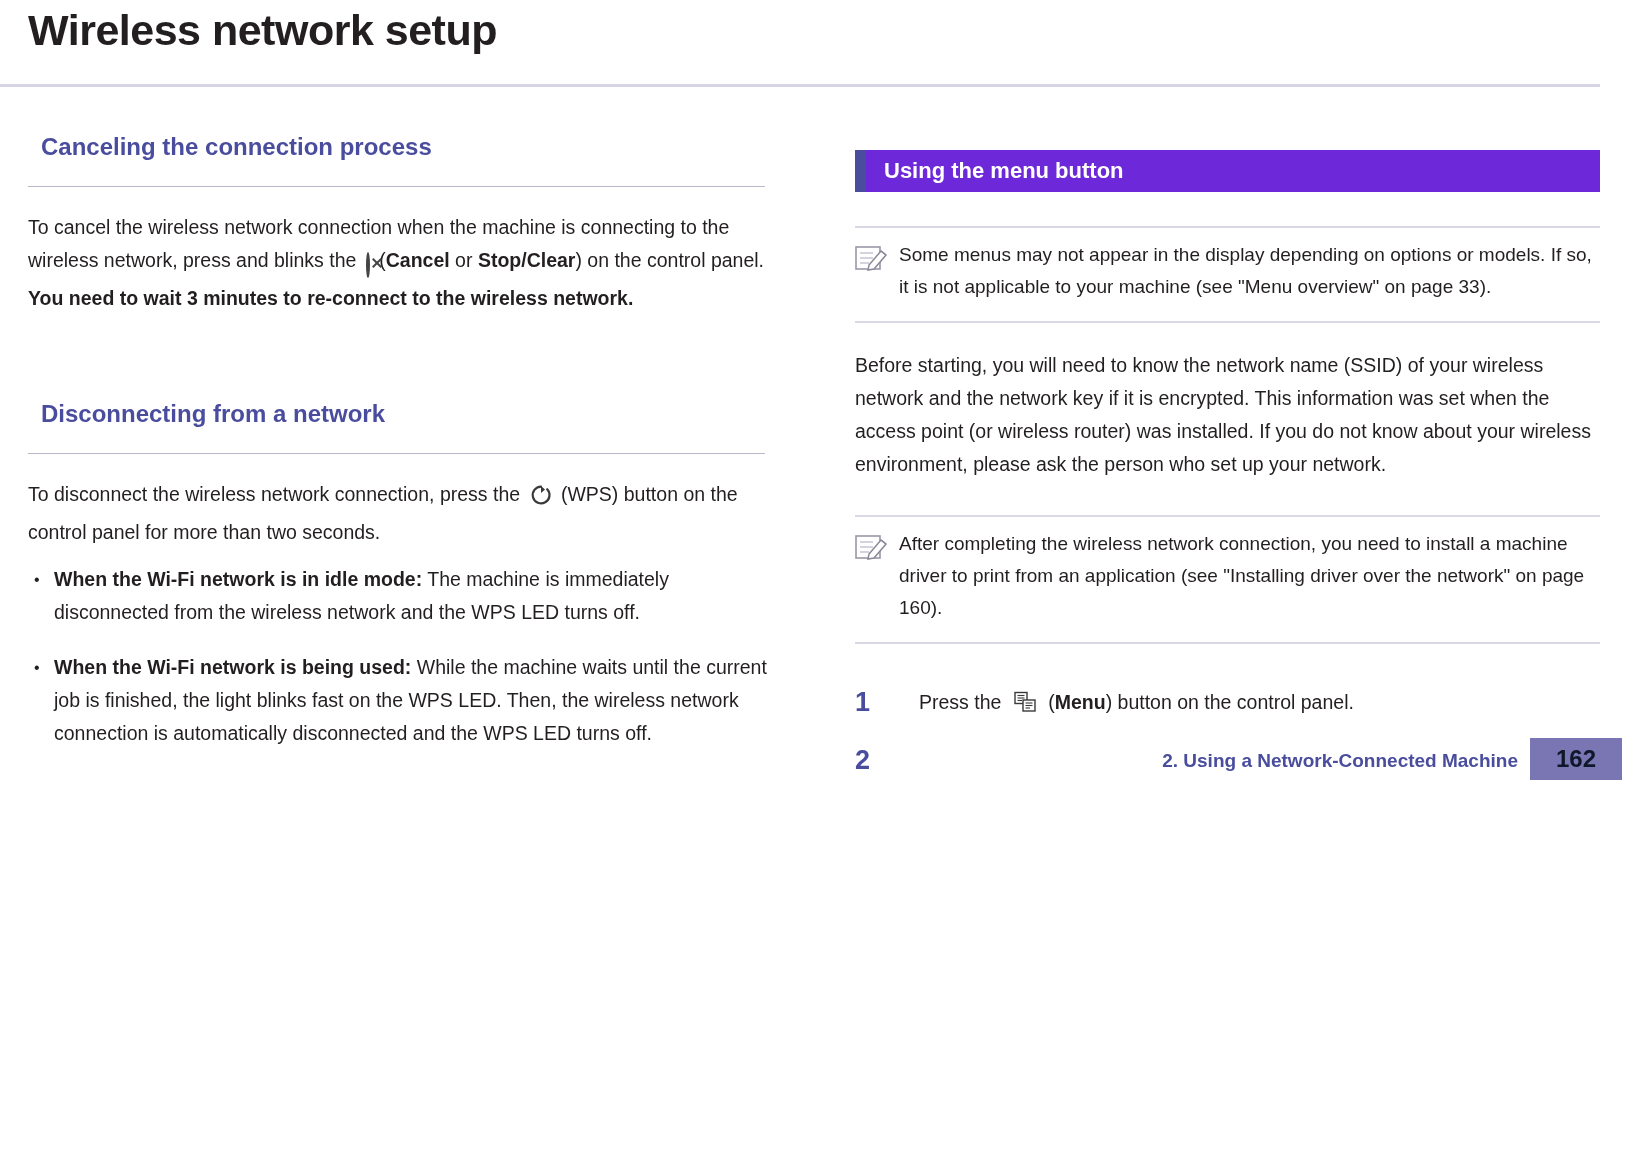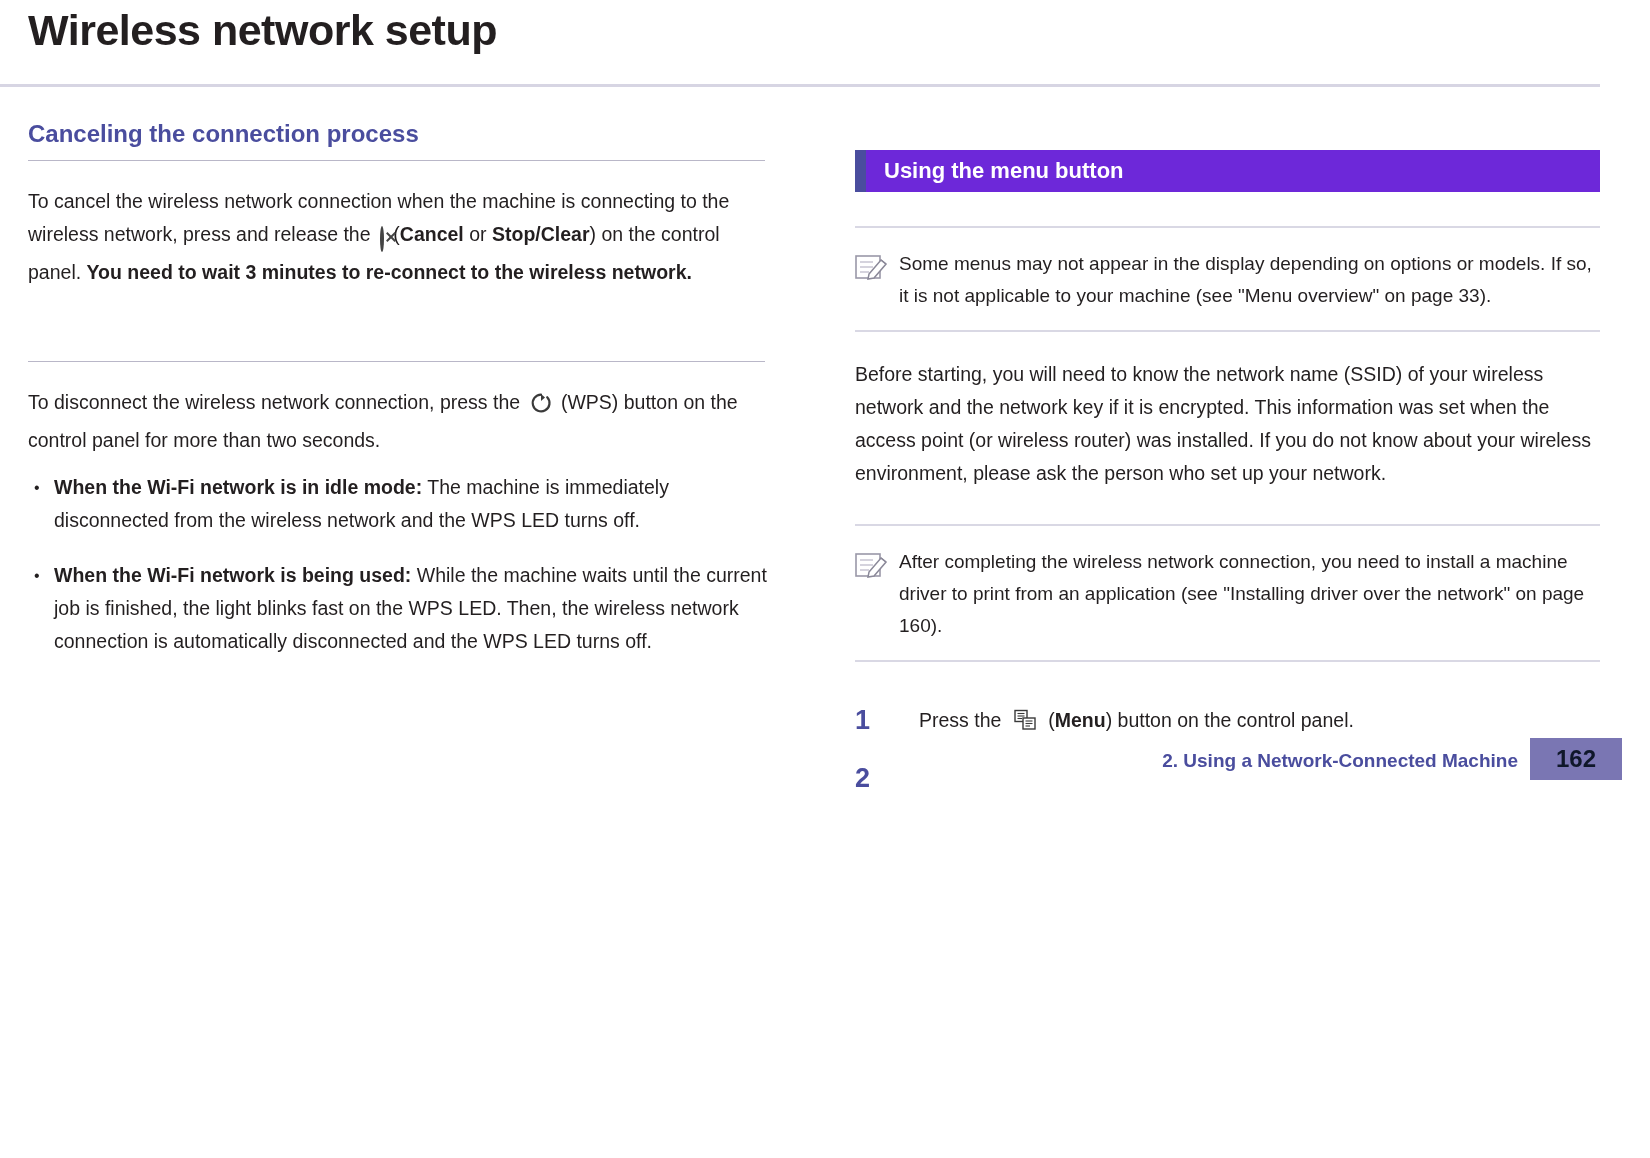--- a/index.html
+++ b/index.html
@@ -49,21 +49,21 @@
     position: absolute;
     left: 855px;
     top: 150px;
     width: 745px;
   }
   
   h2.sub {
     font-size: 24px;
     font-weight: bold;
     color: #4a4d9e;
-    margin: 0;
+    margin: 13px;
     padding: 0 0 12px 0;
   }
   .sub-rule {
     width: 737px;
     height: 1px;
     background: #b9b7c8;
     margin: 0 0 24px 0;
   }
   p.body {
     font-size: 19.5px;
@@ -133,21 +133,21 @@
     font-size: 22px;
     font-weight: bold;
     margin-left: 18px;
   }
   .note-box {
     position: relative;
     width: 745px;
     margin-top: 34px;
     border-top: 2px solid #d9d8e4;
     border-bottom: 2px solid #d9d8e4;
-    padding: 20px 0 18px 0;
+    padding: 11px 0 18px 0;
     display: flex;
     justify-content: center;
   }
   .note-icon {
     width: 44px;
     flex: 0 0 44px;
     padding-top: 4px;
   }
   .note-text {
     font-size: 19px;
@@ -225,27 +225,28 @@
 
   <div class="page-title">Wireless network setup</div>
   <div class="header-rule"></div>
 
   <div class="col-left">
 
     <h2 class="sub">Canceling the connection process</h2>
     <div class="sub-rule"></div>
 
     <p class="body">
-      <span>To cancel the wireless network connection when the machine is connecting to the wireless network, press and release the</span>
+      <span>To cancel the wireless network connection when the machine is connecting to the wireless network, press and blinks the</span>
       <span class="inline-icon"><span class="icon-cancel"></span></span>
       <span>(</span><b>Cancel</b><span> or </span><b>Stop/Clear</b><span>) on the control panel. </span><b>You need to wait 3 minutes to re-connect to the wireless network.</b>
     </p>
 
     <div class="gap-lg"></div>
 
+    <h2 class="sub">Disconnecting from a network</h2>
     <div class="sub-rule"></div>
 
     <p class="body">
       <span>To disconnect the wireless network connection, press the</span>
       <span class="inline-icon">
         <svg width="22" height="22" viewBox="0 0 22 22" aria-hidden="true">
           <path d="M11 2.6 A8.4 8.4 0 1 0 17.2 5.2" stroke="#3a3a3a" stroke-width="2.2" fill="none" stroke-linecap="round"></path>
           <path d="M11 2 L11 9 L15 5.5 Z" fill="#3a3a3a"></path>
         </svg>
       </span>

